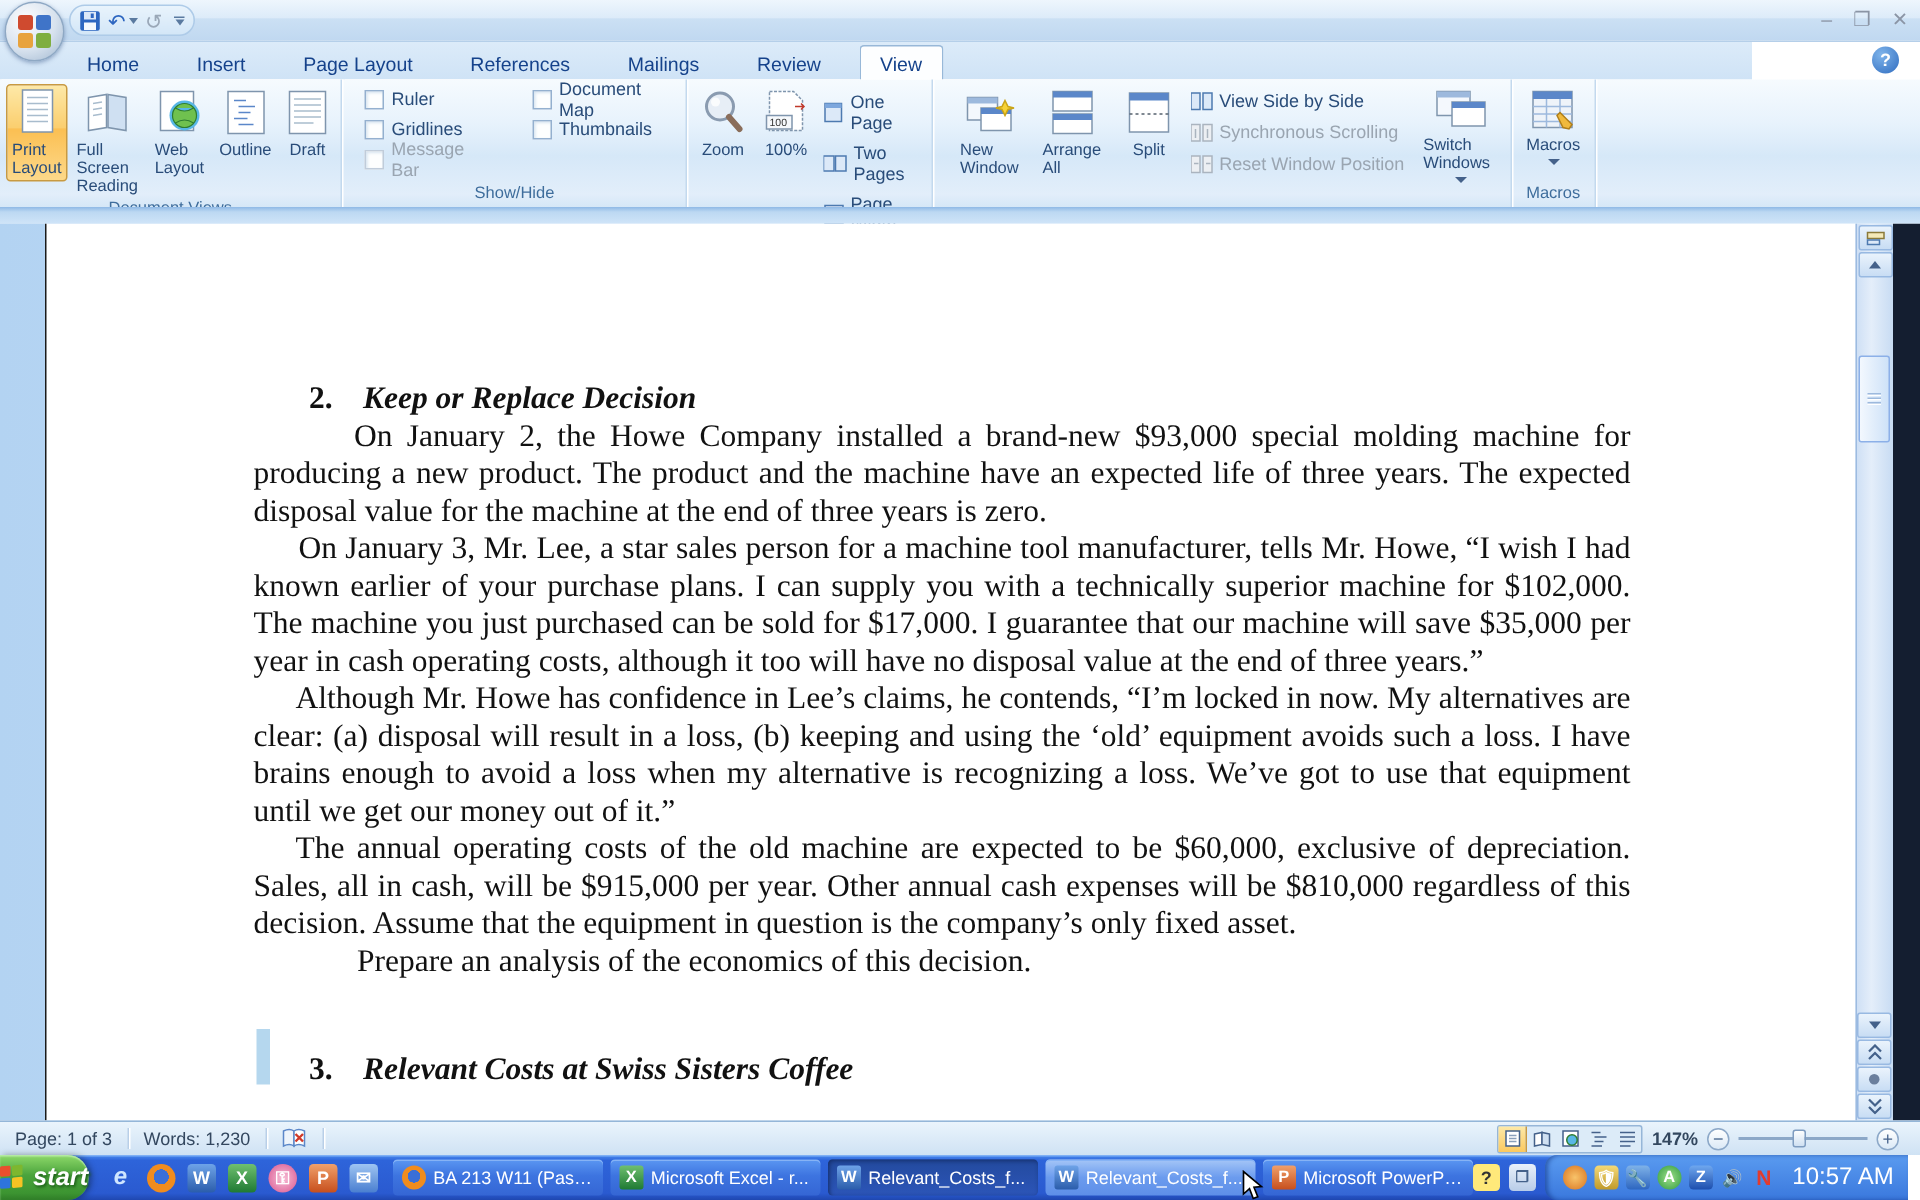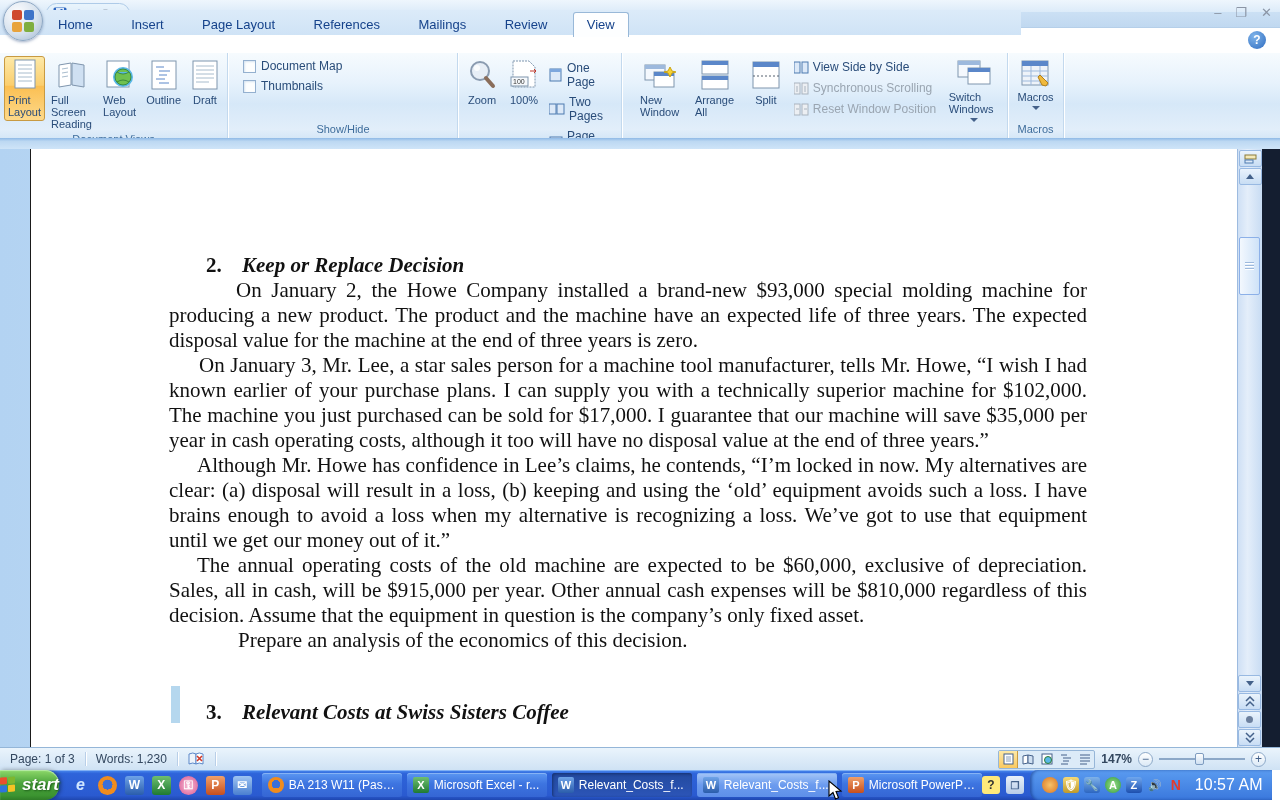--- a/index.html
+++ b/index.html
@@ -24,21 +24,21 @@
   .qat-btn { font-size:14px; line-height:14px; color:#2d66c0; cursor:pointer; display:flex; align-items:center; }
   .qat-btn.gray { color:#9aa8b8; }
   .mini-caret { width:0; height:0; border-left:3px solid transparent; border-right:3px solid transparent; border-top:4px solid #5a7aa0; margin-left:2px; }
   #qat-customize { margin-left:3px; display:flex; flex-direction:column; align-items:center; cursor:pointer; }
   #qat-customize .bar { width:7px; height:1px; background:#5a7aa0; margin-bottom:1px; }
   #win-title { left:300px; top:6px; width:680px; text-align:center; font-size:13px; color:#4a7ab5; white-space:nowrap; }
   #win-controls { right:8px; top:5px; display:flex; gap:14px; color:#8b95a5; font-size:13px; }
   #win-controls span { cursor:pointer; }
 
   
-  #tabrow { left:0; top:10px; width:1021px; height:25px;
+  #tabrow { left:0; top:28px; width:1168px; height:25px;
     background:linear-gradient(#dcebf9,#cfe3f6); }
   .tab { position:relative; display:inline-block; margin-left:8px; padding:4px 13px 5px;
     font-size:13px; color:#15428b; cursor:pointer; top:2px; }
   .tab.first { margin-left:45px; }
   .tab.active { background:#fdfeff; border:1px solid #98b8d8; border-bottom:none; border-radius:3px 3px 0 0; }
   #help-btn { right:14px; top:31px; width:18px; height:18px; border-radius:50%;
     background:radial-gradient(circle at 35% 30%, #7fb4ea, #2f6cc0); color:#fff; font-weight:bold;
     font-size:12px; display:flex; align-items:center; justify-content:center; cursor:pointer; }
 
   
@@ -282,20 +282,34 @@
       </div>
     </div>
     <div class="rgroup-label">Document Views</div>
   </div>
 
   <div class="rgroup" style="left:229px;width:229px;">
     <div class="rgroup-body" style="padding-left:14px;gap:24px;">
       <div>
         <div class="chk-row">
             <span class="chk"></span>
+            <span>Ruler</span>
+          </div>
+        <div class="chk-row">
+            <span class="chk"></span>
+            <span>Gridlines</span>
+          </div>
+        <div class="chk-row disabled">
+            <span class="chk disabled"></span>
+            <span>Message Bar</span>
+          </div>
+      </div>
+      <div>
+        <div class="chk-row">
+            <span class="chk"></span>
             <span>Document Map</span>
           </div>
         <div class="chk-row">
             <span class="chk"></span>
             <span>Thumbnails</span>
           </div>
       </div>
     </div>
     <div class="rgroup-label">Show/Hide</div>
   </div>

